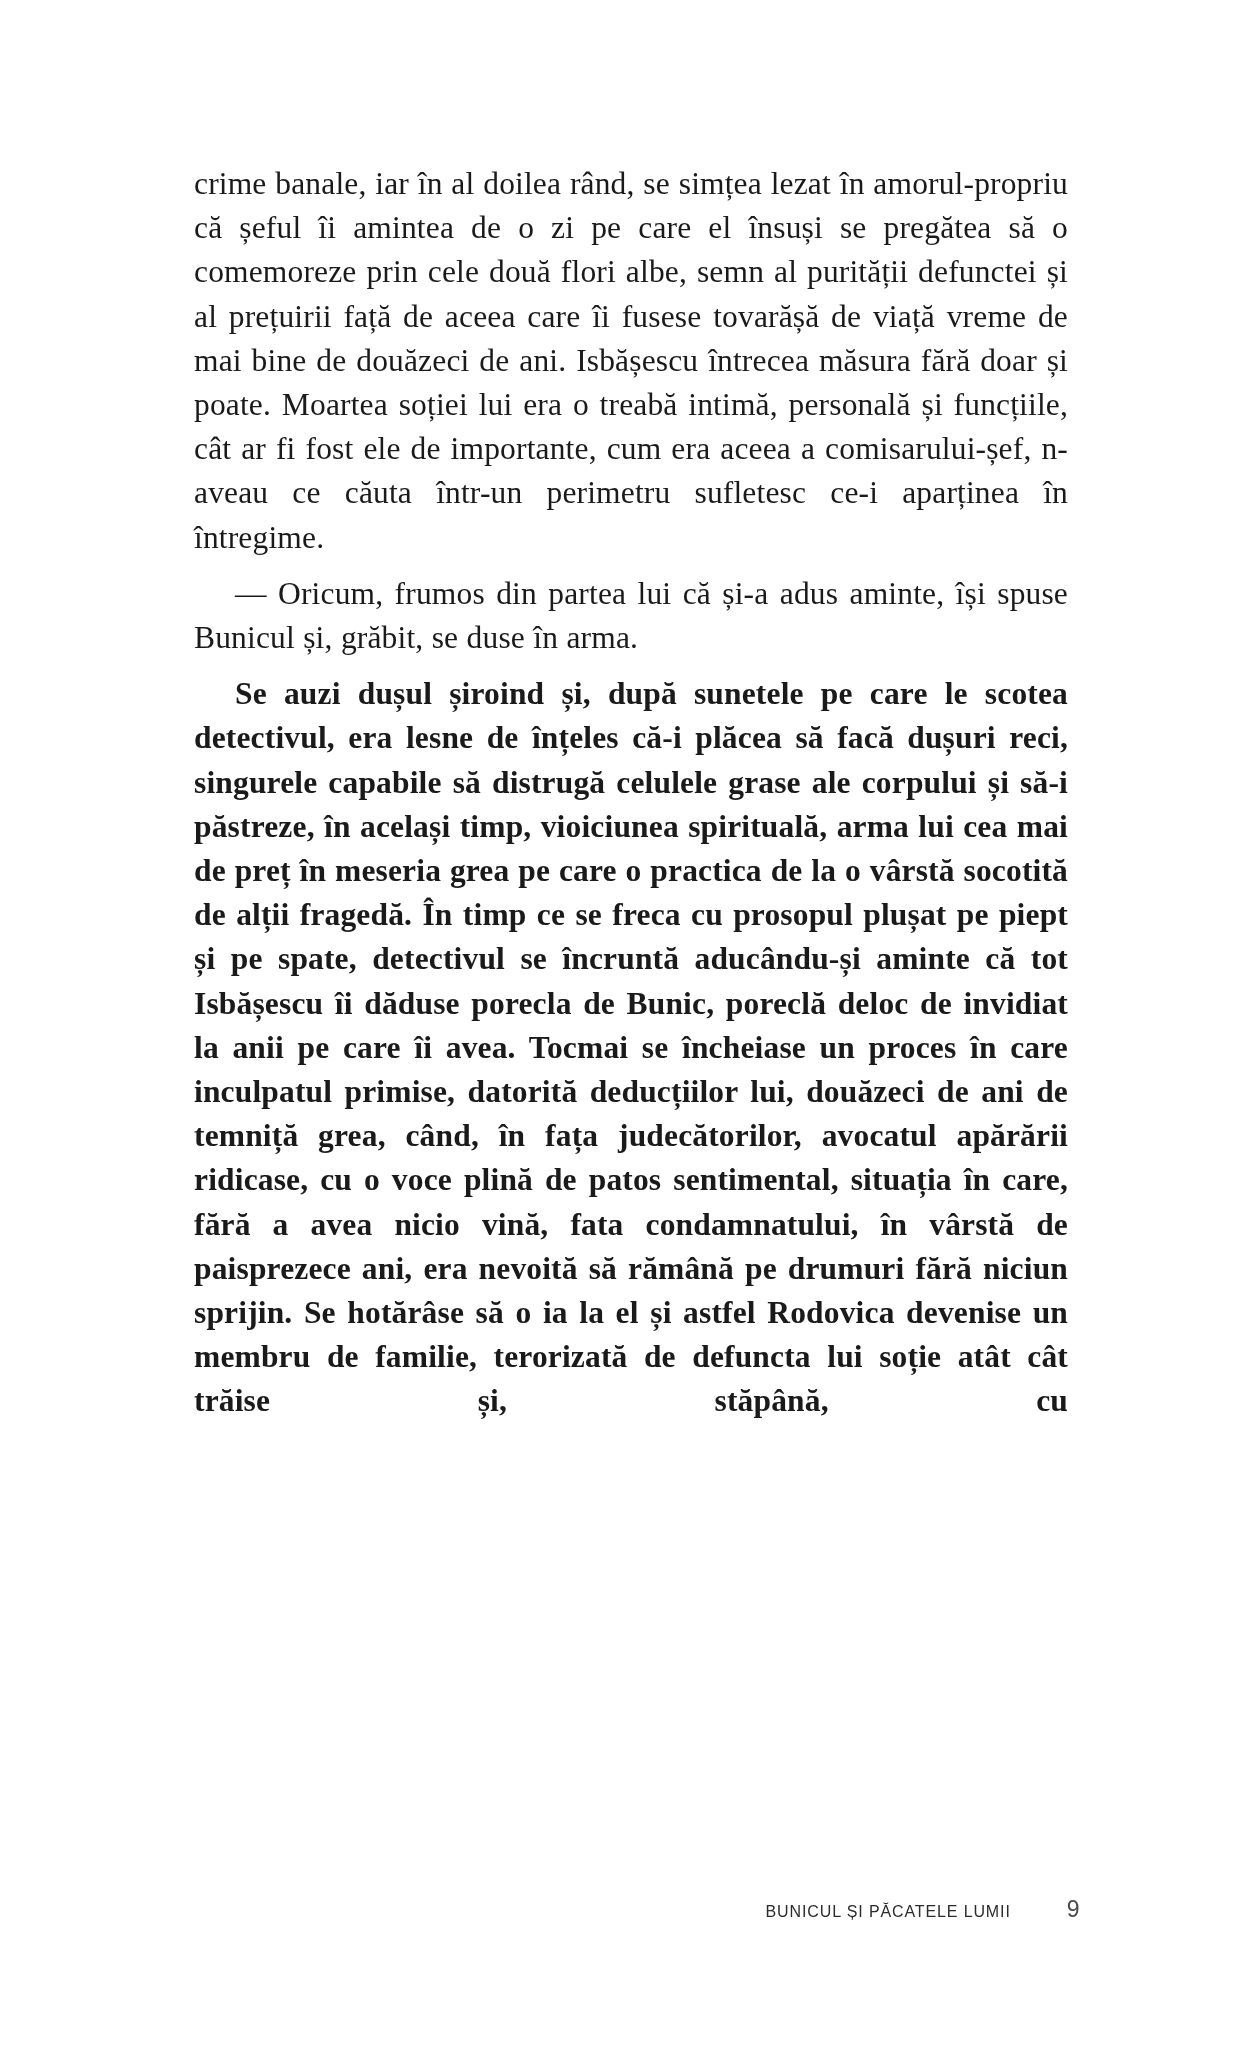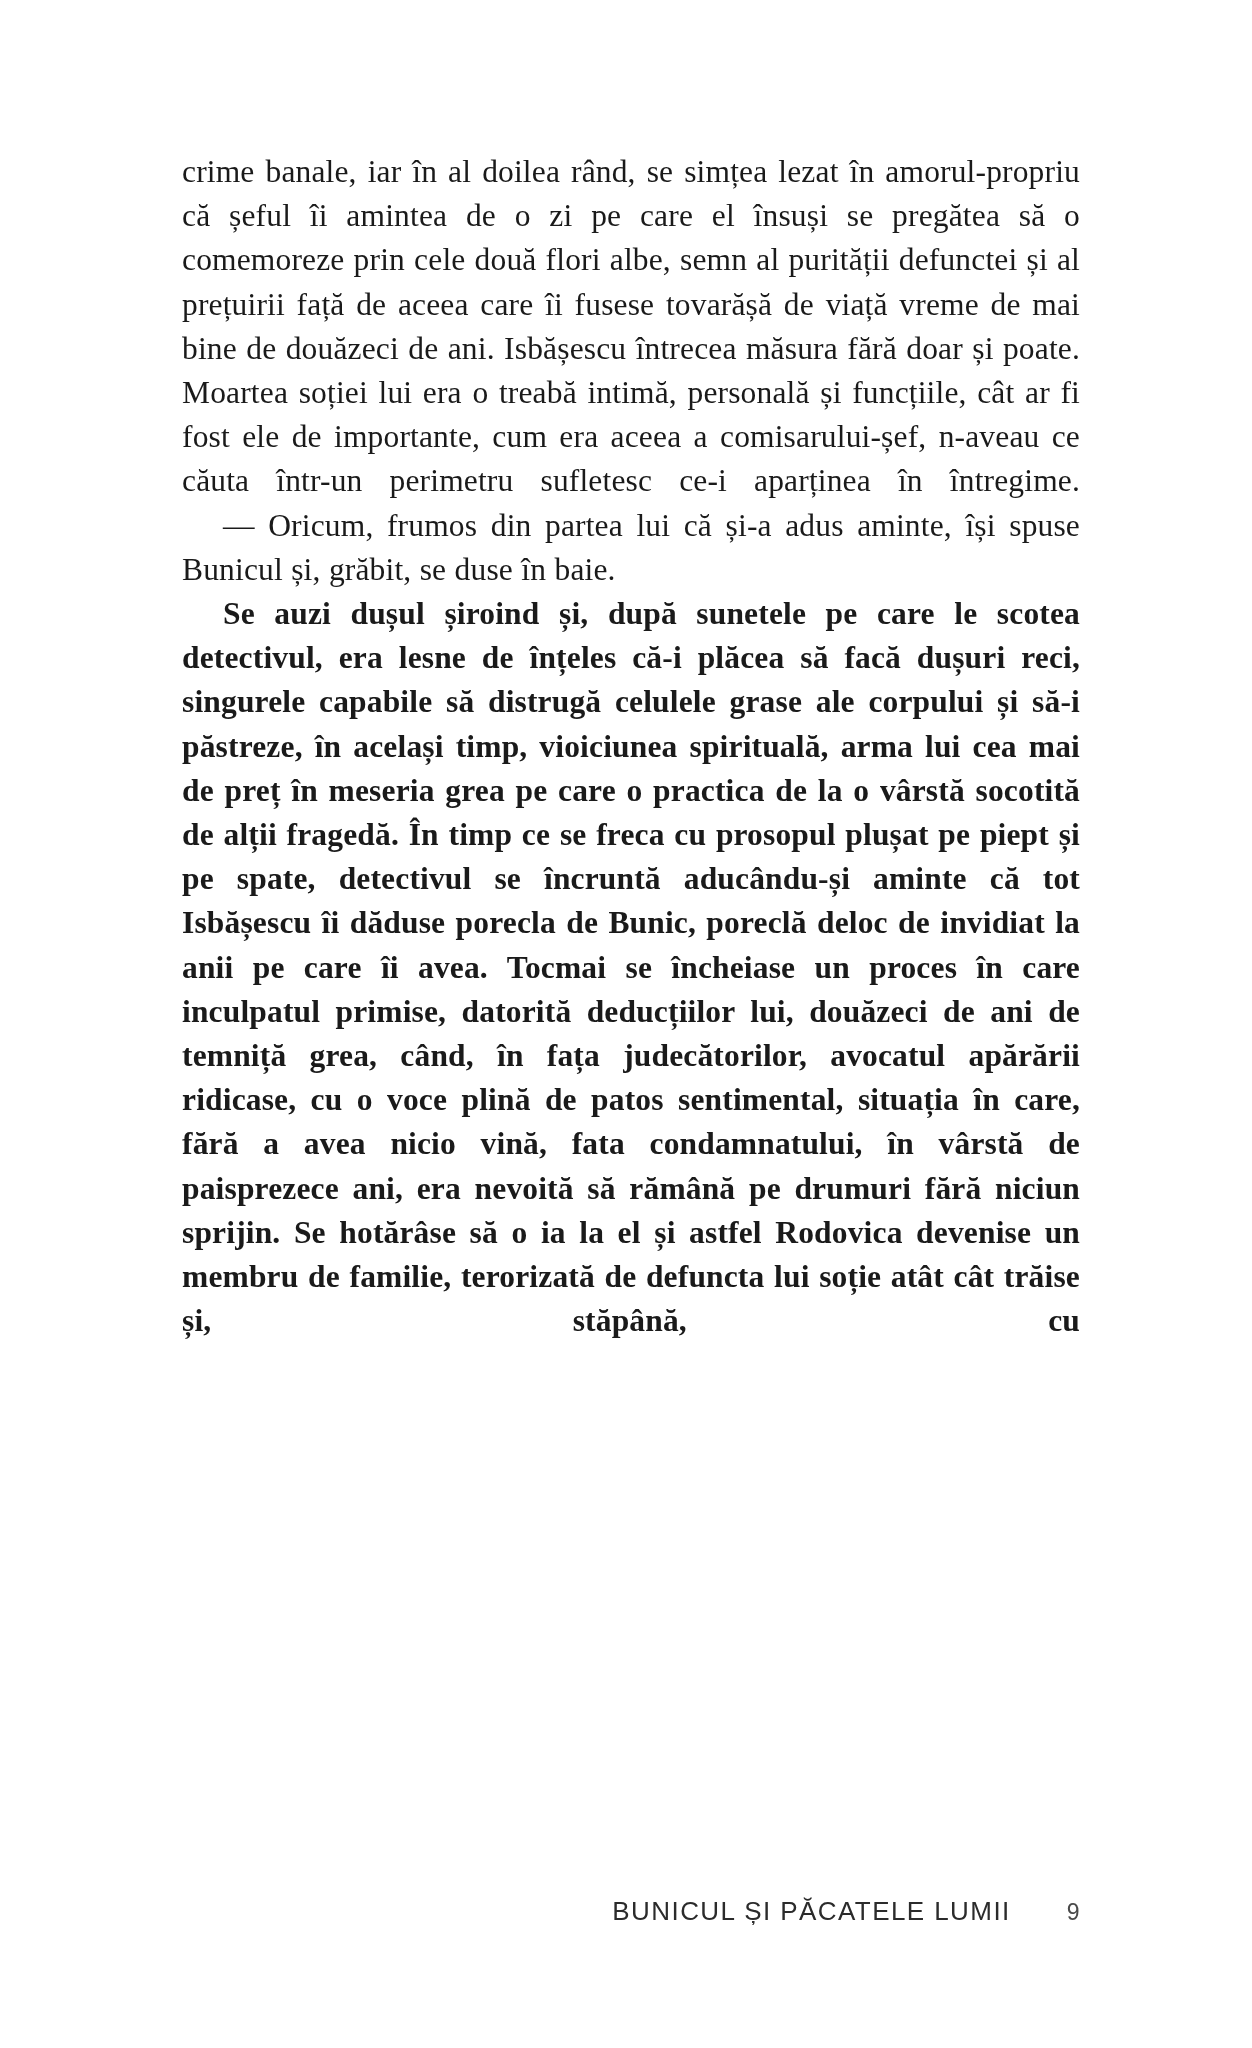--- a/index.html
+++ b/index.html
@@ -28,21 +28,21 @@
 
   
   .text-block {
     position: absolute;
     left: 182px;
     top: 150px;
     width: 898px;
   }
 
   .para {
-    margin: 0;
+    margin: 12px;
     text-align: justify;
     text-justify: inter-word;
     font-size: 31.5px;
     line-height: 44.2px;
     letter-spacing: 0.005em;
     word-spacing: 0.01em;
     -webkit-hyphens: none;
     hyphens: none;
   }
 
@@ -67,21 +67,21 @@
     left: 182px;
     top: 1896px;
     width: 898px;
     display: flex;
     align-items: baseline;
     justify-content: flex-end;
   }
 
   .running-head {
     font-family: "Liberation Sans", "DejaVu Sans", sans-serif;
-    font-size: 26px;
+    font-size: 16px;
     letter-spacing: 0.055em;
     color: #2b2b2b;
     font-weight: 400;
     text-transform: uppercase;
     white-space: nowrap;
   }
 
   .folio-gap {
     display: inline-block;
     width: 56px;
@@ -95,21 +95,21 @@
   }
 </style>
 </head>
 <body>
 
 <div class="page">
 
   <div class="text-block">
     <p class="para full-justify">crime banale, iar în al doilea rând, se simțea lezat în amorul-propriu că șeful îi amintea de o zi pe care el însuși se pregătea să o comemoreze prin cele două flori albe, semn al purității defunctei și al prețuirii față de aceea care îi fusese tovarășă de viață vreme de mai bine de douăzeci de ani. Isbășescu întrecea măsura fără doar și poate. Moartea soției lui era o treabă intimă, personală și funcțiile, cât ar fi fost ele de importante, cum era aceea a comisarului-șef, n-aveau ce căuta într-un perimetru sufletesc ce-i aparținea în întregime.</p>
 
-    <p class="para indent">— Oricum, frumos din partea lui că și-a adus aminte, își spuse Bunicul și, grăbit, se duse în baie.</p>
+    <p class="para indent">— Oricum, frumos din partea lui că și-a adus aminte, își spuse Bunicul și, grăbit, se duse în arma.</p>
 
     <p class="para indent full-justify">Se auzi dușul șiroind și, după sunetele pe care le scotea detectivul, era lesne de înțeles că-i plăcea să facă dușuri reci, singurele capabile să distrugă celulele grase ale corpului și să-i păstreze, în același timp, vioiciunea spirituală, arma lui cea mai de preț în meseria grea pe care o practica de la o vârstă socotită de alții fragedă. În timp ce se freca cu prosopul plușat pe piept și pe spate, detectivul se încruntă aducându-și aminte că tot Isbășescu îi dăduse porecla de Bunic, poreclă deloc de invidiat la anii pe care îi avea. Tocmai se încheiase un proces în care inculpatul primise, datorită deducțiilor lui, douăzeci de ani de temniță grea, când, în fața judecătorilor, avocatul apărării ridicase, cu o voce plină de patos sentimental, situația în care, fără a avea nicio vină, fata condamnatului, în vârstă de paisprezece ani, era nevoită să rămână pe drumuri fără niciun sprijin. Se hotărâse să o ia la el și astfel Rodovica devenise un membru de familie, terorizată de defuncta lui soție atât cât trăise și, stăpână, cu</p>
   </div>
 
   <div class="footer">
     <span class="running-head">BUNICUL ȘI PĂCATELE LUMII</span>
     <span class="folio-gap"></span>
     <span class="folio">9</span>
   </div>
 

